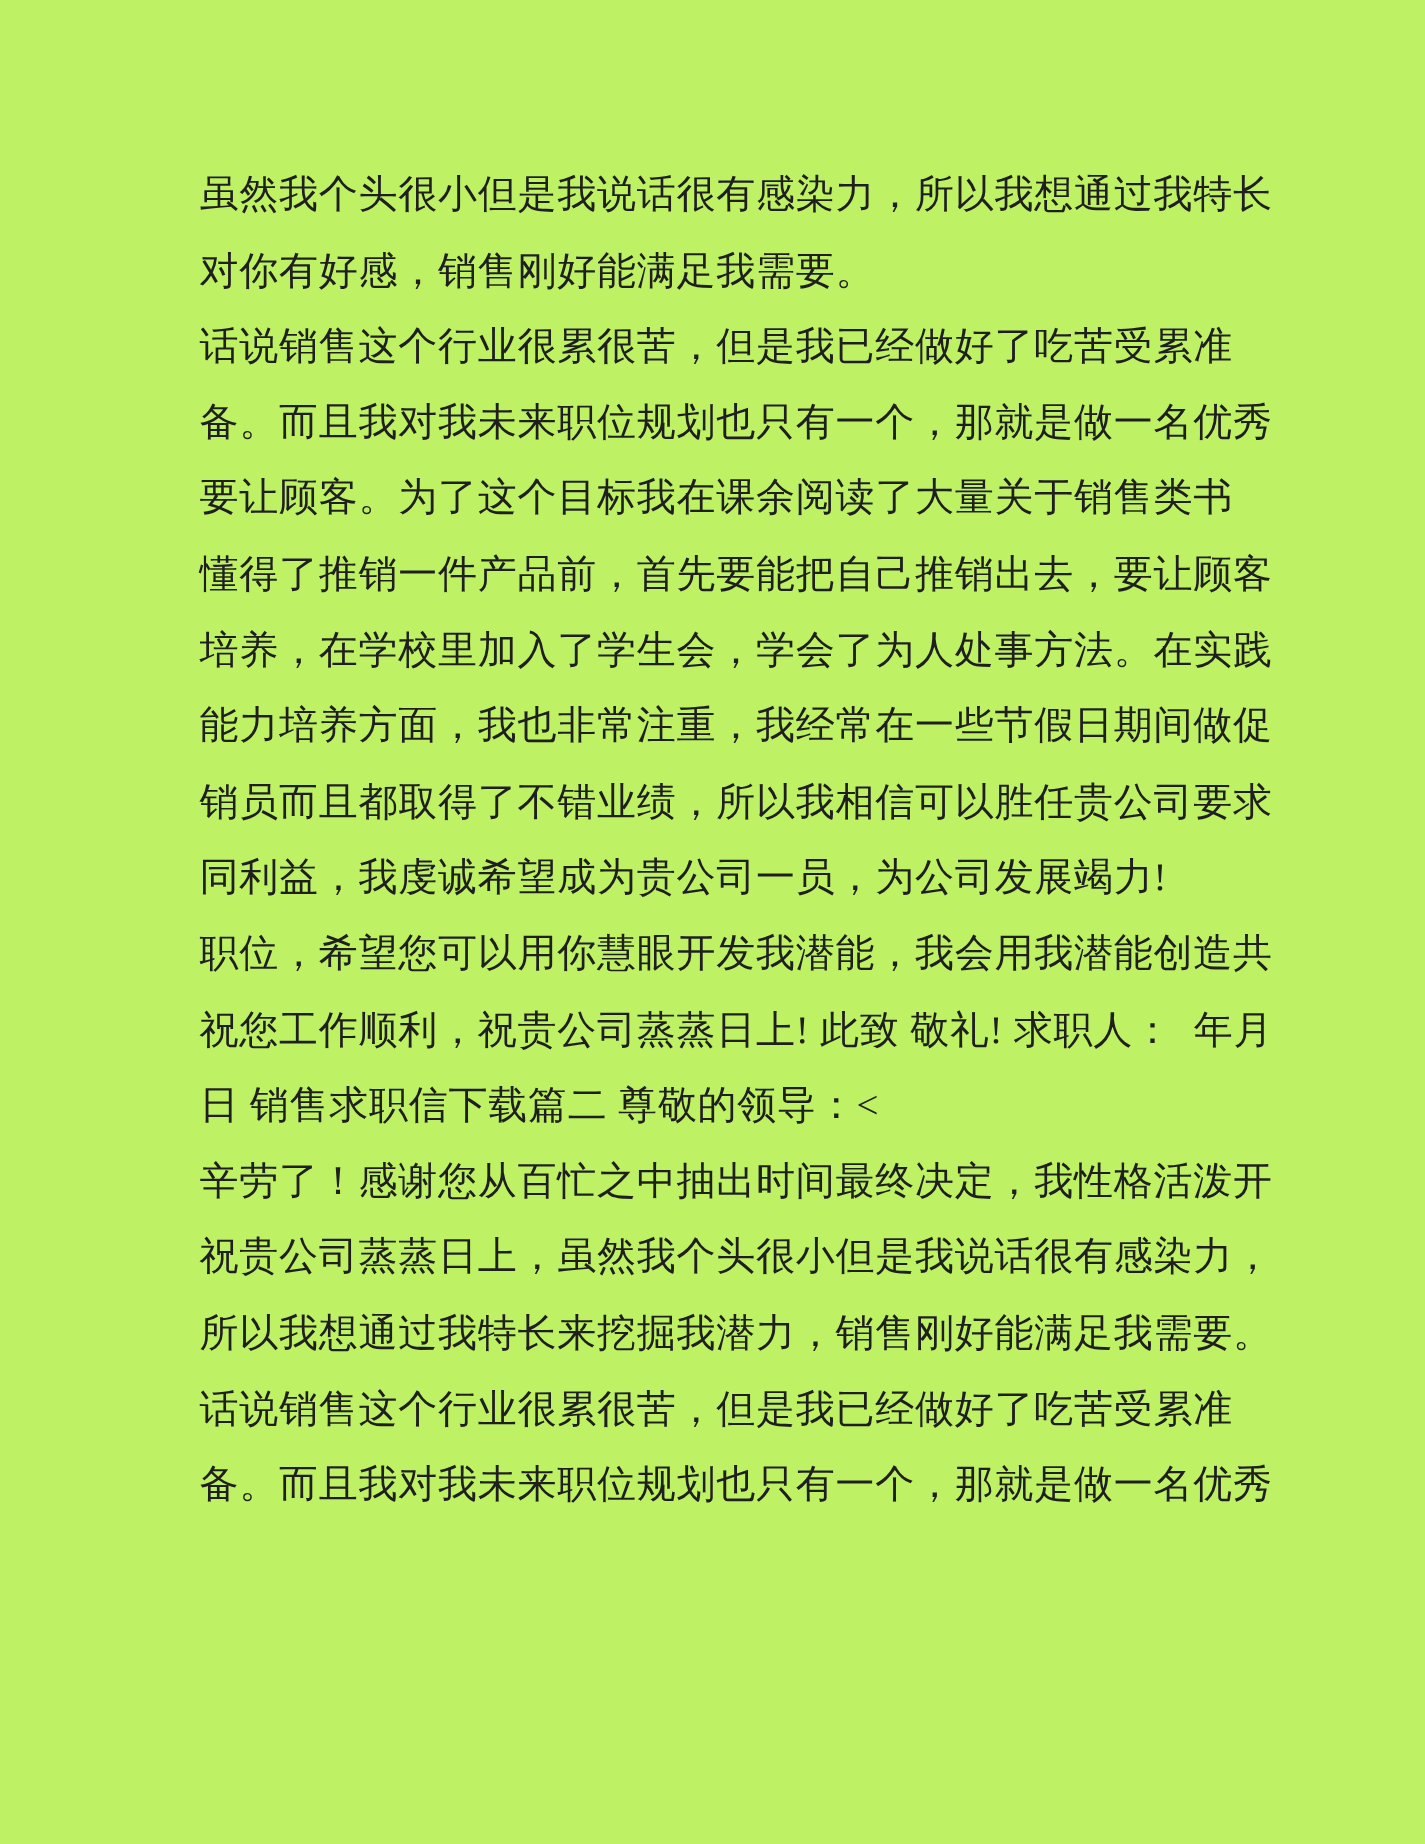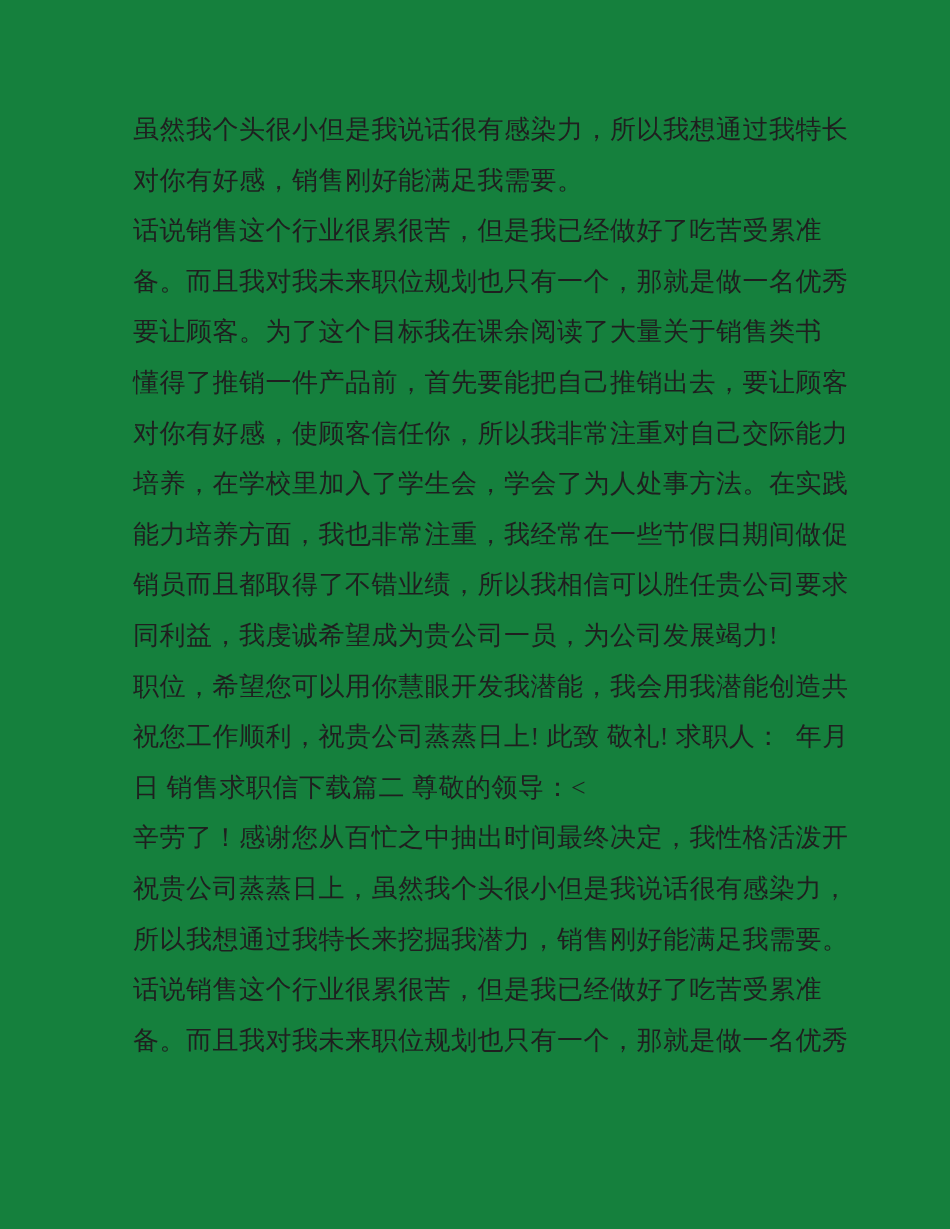--- a/index.html
+++ b/index.html
@@ -7,21 +7,21 @@
     width: 950px;
     height: 1229px;
     background: #ffffff;
     overflow: hidden;
     font-family: "Liberation Serif", "DejaVu Serif", serif;
   }
   .page {
     position: relative;
     width: 950px;
     height: 1229px;
-    background: #15803d;
+    background: #bef264;
   }
   .text-block {
     position: absolute;
     left: 133px;
     top: 105px;
     width: 740px;
     color: #1f1f1f;
     font-size: 26px;
     line-height: 50.6px;
     letter-spacing: 0.5px;
@@ -36,21 +36,20 @@
 <body>
 
 <div class="page">
   <div class="text-block">
     <div class="text-line">虽然我个头很小但是我说话很有感染力，所以我想通过我特长</div>
     <div class="text-line">对你有好感，销售刚好能满足我需要。</div>
     <div class="text-line">话说销售这个行业很累很苦，但是我已经做好了吃苦受累准</div>
     <div class="text-line">备。而且我对我未来职位规划也只有一个，那就是做一名优秀</div>
     <div class="text-line">要让顾客。为了这个目标我在课余阅读了大量关于销售类书</div>
     <div class="text-line">懂得了推销一件产品前，首先要能把自己推销出去，要让顾客</div>
-    <div class="text-line">对你有好感，使顾客信任你，所以我非常注重对自己交际能力</div>
     <div class="text-line">培养，在学校里加入了学生会，学会了为人处事方法。在实践</div>
     <div class="text-line">能力培养方面，我也非常注重，我经常在一些节假日期间做促</div>
     <div class="text-line">销员而且都取得了不错业绩，所以我相信可以胜任贵公司要求</div>
     <div class="text-line">同利益，我虔诚希望成为贵公司一员，为公司发展竭力!</div>
     <div class="text-line">职位，希望您可以用你慧眼开发我潜能，我会用我潜能创造共</div>
     <div class="text-line">祝您工作顺利，祝贵公司蒸蒸日上! 此致 敬礼! 求职人：  年月</div>
     <div class="text-line">日 销售求职信下载篇二 尊敬的领导：&lt;</div>
     <div class="text-line">辛劳了！感谢您从百忙之中抽出时间最终决定，我性格活泼开</div>
     <div class="text-line">祝贵公司蒸蒸日上，虽然我个头很小但是我说话很有感染力，</div>
     <div class="text-line">所以我想通过我特长来挖掘我潜力，销售刚好能满足我需要。</div>

